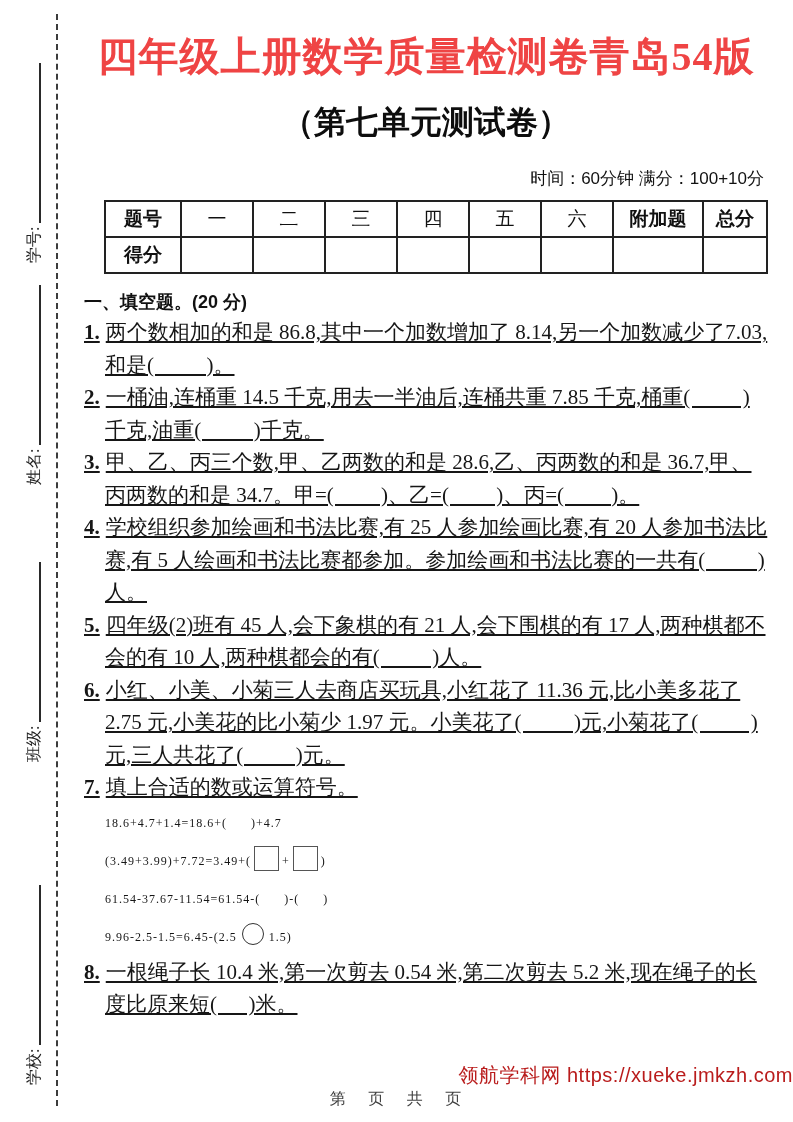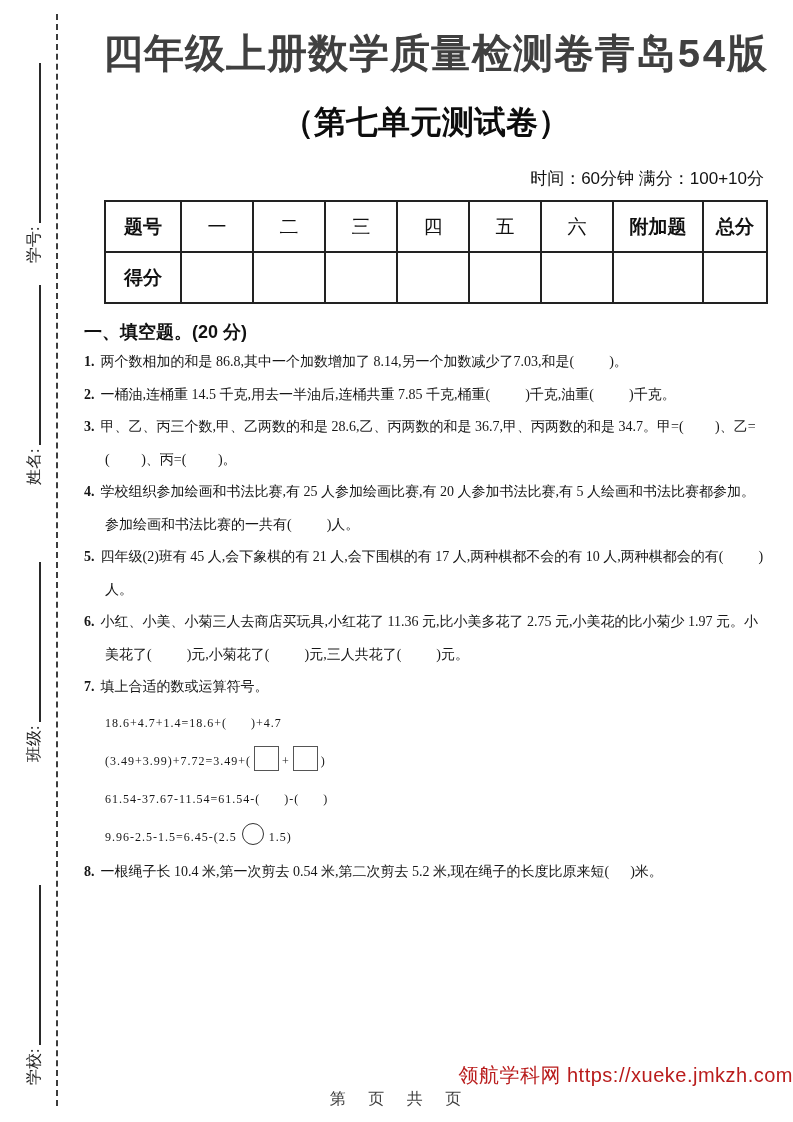--- a/index.html
+++ b/index.html
@@ -20,55 +20,55 @@
     font-size:16px; color:#222; white-space:nowrap;
   }
   .seal-field .lbl { line-height:20px; }
   .seal-field .fill-line { flex:1; border-bottom:2px solid #2a2a2a; margin:0 0 3px 4px; }
   .sf-1 { top:149px; } .sf-2 { top:371px; } .sf-3 { top:648px; } .sf-4 { top:971px; }
 
   
   .content { position:absolute; left:84px; top:0; width:684px; }
 
   .title {
-    margin-top:30px; text-align:right;
-    font-family:Liberation Mono, monospace;
-    font-weight:700; font-size:40px; line-height:54px; letter-spacing:1px; color:#404040;
+    margin-top:30px; text-align:center;
+    font-family:Liberation Serif, serif;
+    font-weight:700; font-size:40px; line-height:54px; letter-spacing:1px; color:#ef4444;
   }
   .subtitle {
     margin-top:14px; text-align:center;
     font-family:"Liberation Sans","DejaVu Sans",sans-serif;
     font-weight:700; font-size:32px; line-height:48px; color:#0d0d0d;
   }
   .meta {
     margin-top:20px; text-align:right; padding-right:4px;
     font-family:"Liberation Sans","DejaVu Sans",sans-serif;
     font-size:17px; line-height:26px; color:#111;
   }
 
   
   table.score {
     margin:8px 0 0 20px; border-collapse:collapse; table-layout:fixed; width:662px;
   }
   table.score td {
-    border:2px solid #222; text-align:center; height:51px;
+    border:2px solid #222; text-align:center; height:36px;
     font-size:19px; color:#111;
   }
   td.hd { font-family:"Liberation Sans","DejaVu Sans",sans-serif; font-weight:700; }
   td.num { font-family:"Liberation Serif","DejaVu Serif",serif; font-weight:400; }
 
   
   .section-heading {
     margin-top:14px;
     font-family:"Liberation Sans","DejaVu Sans",sans-serif;
     font-weight:700; font-size:18px; line-height:28px; color:#111;
   }
   .question {
-    font-size:14px; line-height:32.5px;
-    padding-left:21px; text-indent:-21px; color:#161616;
+    font-size:21px; line-height:32.5px;
+    padding-left:21px; text-indent:-21px; color:#161616;text-decoration:underline;
   }
   .question .qno { font-weight:700; padding-right:6px; font-family:"Liberation Serif","DejaVu Serif",serif; }
   .equations { padding-left:21px; }
   .equation { font-size:12px; line-height:38px; letter-spacing:1px; color:#161616; white-space:nowrap; }
   .sq-box {
     display:inline-block; width:25px; height:25px;
     border:1.5px solid #555; vertical-align:-6px; margin:0 3px;
     background:#fff;
   }
   .blank-circle {

